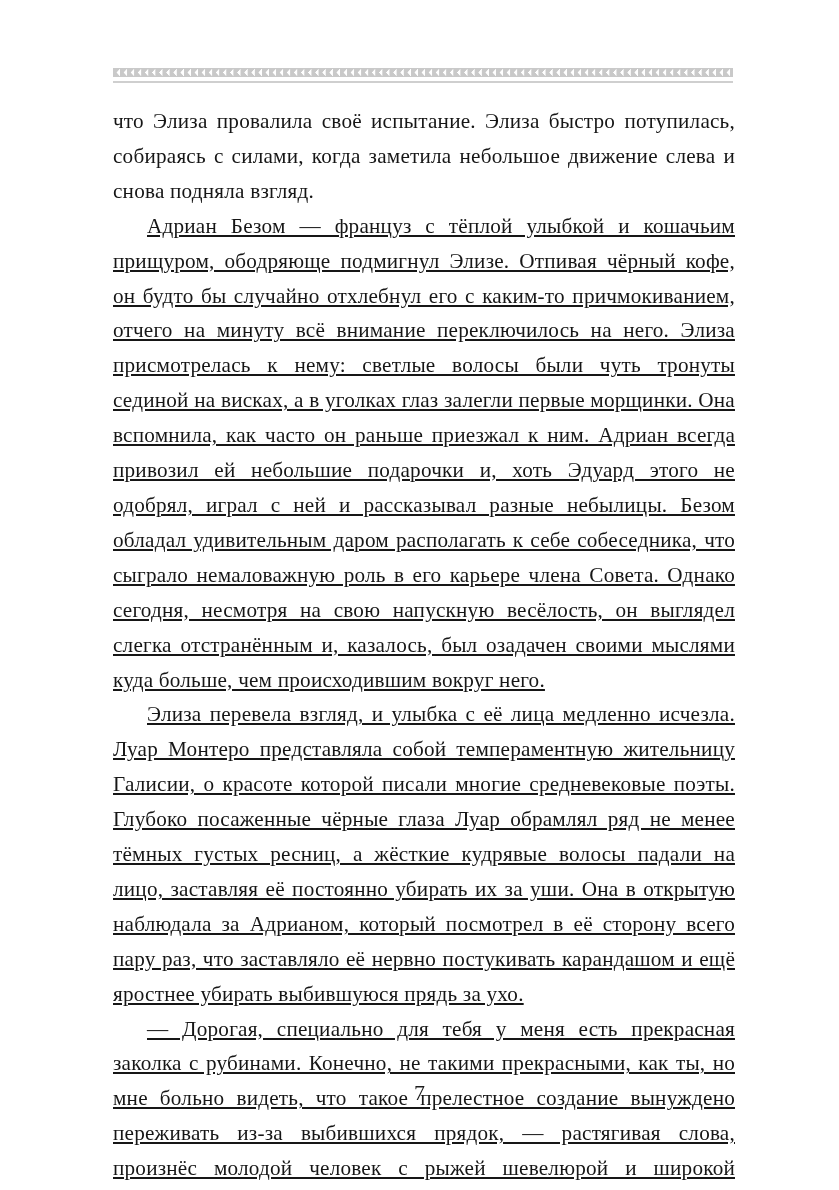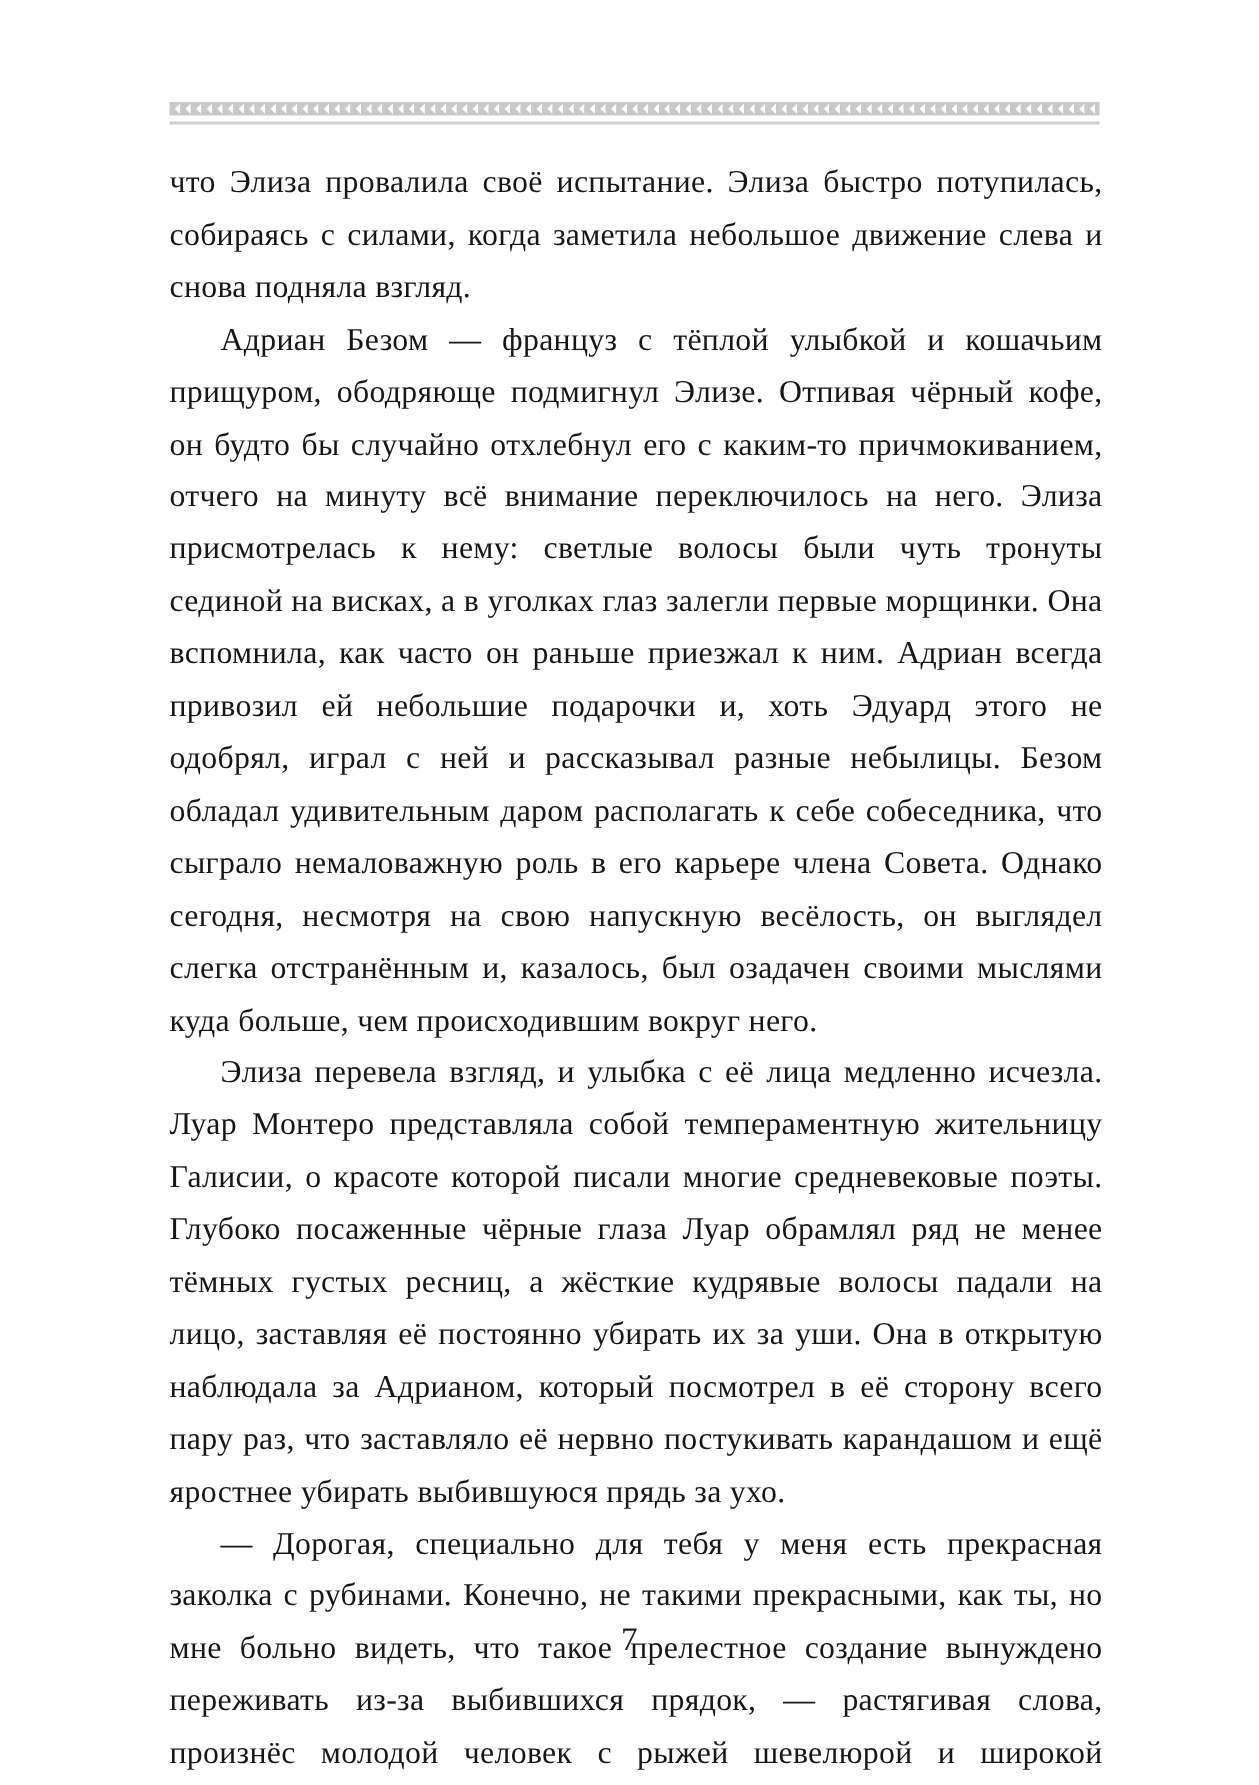--- a/index.html
+++ b/index.html
@@ -67,20 +67,21 @@
     line-height: 34.9px;
     text-align: justify;
     text-justify: inter-word;
     hyphens: manual;
     -webkit-hyphens: manual;
     color: #161616;
     letter-spacing: 0.01em;
   }
   .textblock p.indent {
     text-indent: 34px;
+    text-decoration: underline;
   }
   .textblock p.noindent {
     text-indent: 0;
   }
 
   
   .folio {
     position: absolute;
     left: 0;
     top: 1080px;

